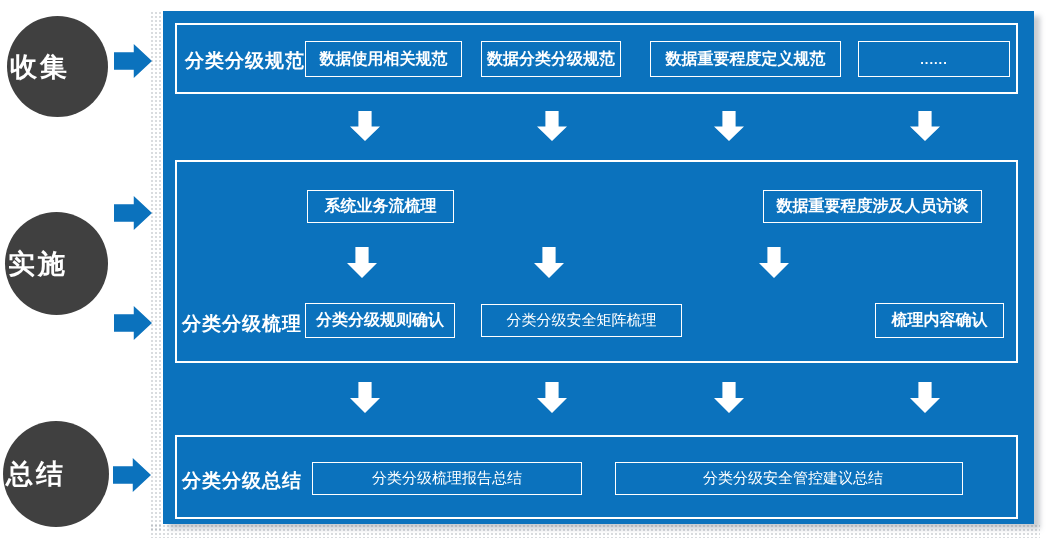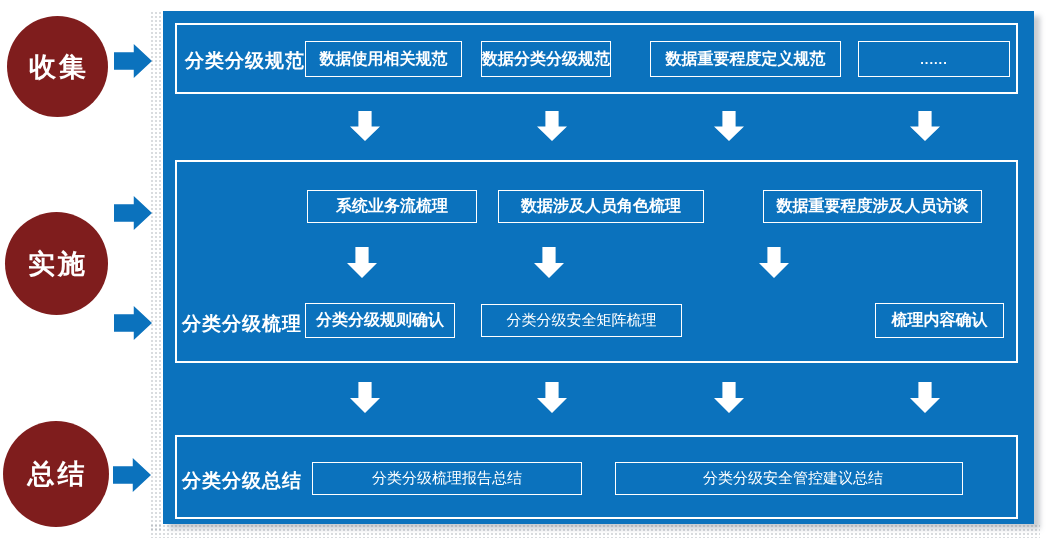--- a/index.html
+++ b/index.html
@@ -14,23 +14,23 @@
 
   
   .texture {
     background-image: radial-gradient(rgba(120,130,140,0.28) 0.8px, transparent 0.9px);
     background-size: 4px 4px;
   }
 
   
   .stage-circle {
     border-radius: 50%;
-    background: #7f1d1d;
+    background: #404040;
     color: #ffffff;
-    display: flex; align-items: center; justify-content: center;
+    display: flex; align-items: center; justify-content: flex-start;
     font-weight: bold; font-size: 27px; letter-spacing: 3px;
     text-indent: 3px;
   }
 
   
   .right-arrow {
     background: #0b72bd;
     clip-path: polygon(0 24%, 52% 24%, 52% 0, 100% 50%, 52% 100%, 52% 76%, 0 76%);
   }
 
@@ -88,33 +88,32 @@
 <div class="abs right-arrow" style="left:114px; top:44px; width:38px; height:34px;"></div>
 <div class="abs right-arrow" style="left:114px; top:196px; width:38px; height:34px;"></div>
 <div class="abs right-arrow" style="left:114px; top:306px; width:38px; height:34px;"></div>
 <div class="abs right-arrow" style="left:113px; top:458px; width:38px; height:34px;"></div>
 
 <div class="abs panel" style="left:163px; top:11px; width:871px; height:513px;">
 
   <div class="abs section-box" style="left:12px; top:12px; width:843px; height:71px;"></div>
   <div class="abs row-label" style="left:22px; top:37px;">分类分级规范</div>
   <div class="abs item-box bold" style="left:142px; top:30px; width:157px; height:36px;">数据使用相关规范</div>
-  <div class="abs item-box bold" style="left:318px; top:30px; width:130px; height:36px;">数据分类分级规范</div>
+  <div class="abs item-box bold" style="left:318px; top:30px; width:140px; height:36px;">数据分类分级规范</div>
   <div class="abs item-box bold" style="left:487px; top:30px; width:191px; height:36px;">数据重要程度定义规范</div>
   <div class="abs item-box dots" style="left:695px; top:30px; width:152px; height:36px;">......</div>
 
   <div class="abs down-arrow" style="left:187px; top:100px; width:30px; height:30px;"></div>
   <div class="abs down-arrow" style="left:374px; top:100px; width:30px; height:30px;"></div>
   <div class="abs down-arrow" style="left:551px; top:100px; width:30px; height:30px;"></div>
   <div class="abs down-arrow" style="left:747px; top:100px; width:30px; height:30px;"></div>
 
   <div class="abs section-box" style="left:12px; top:149px; width:843px; height:203px;"></div>
 
-  <div class="abs item-box bold" style="left:144px; top:179px; width:170px; height:33px;">系统业务流梳理</div>
-  <div class="abs item-box bold" style="left:335px; top:179px; width:206px; height:33px;">数据涉及人员角色梳理</div>
+  <div class="abs item-box bold" style="left:144px; top:179px; width:147px; height:33px;">系统业务流梳理</div>
   <div class="abs item-box bold" style="left:600px; top:179px; width:219px; height:33px;">数据重要程度涉及人员访谈</div>
 
   <div class="abs down-arrow" style="left:184px; top:236px; width:30px; height:31px;"></div>
   <div class="abs down-arrow" style="left:371px; top:236px; width:30px; height:31px;"></div>
   <div class="abs down-arrow" style="left:596px; top:236px; width:30px; height:31px;"></div>
 
   <div class="abs row-label" style="left:19px; top:300px;">分类分级梳理</div>
   <div class="abs item-box bold" style="left:142px; top:292px; width:150px; height:35px;">分类分级规则确认</div>
   <div class="abs item-box" style="left:318px; top:293px; width:201px; height:33px;">分类分级安全矩阵梳理</div>
   <div class="abs item-box bold" style="left:712px; top:292px; width:129px; height:35px;">梳理内容确认</div>

